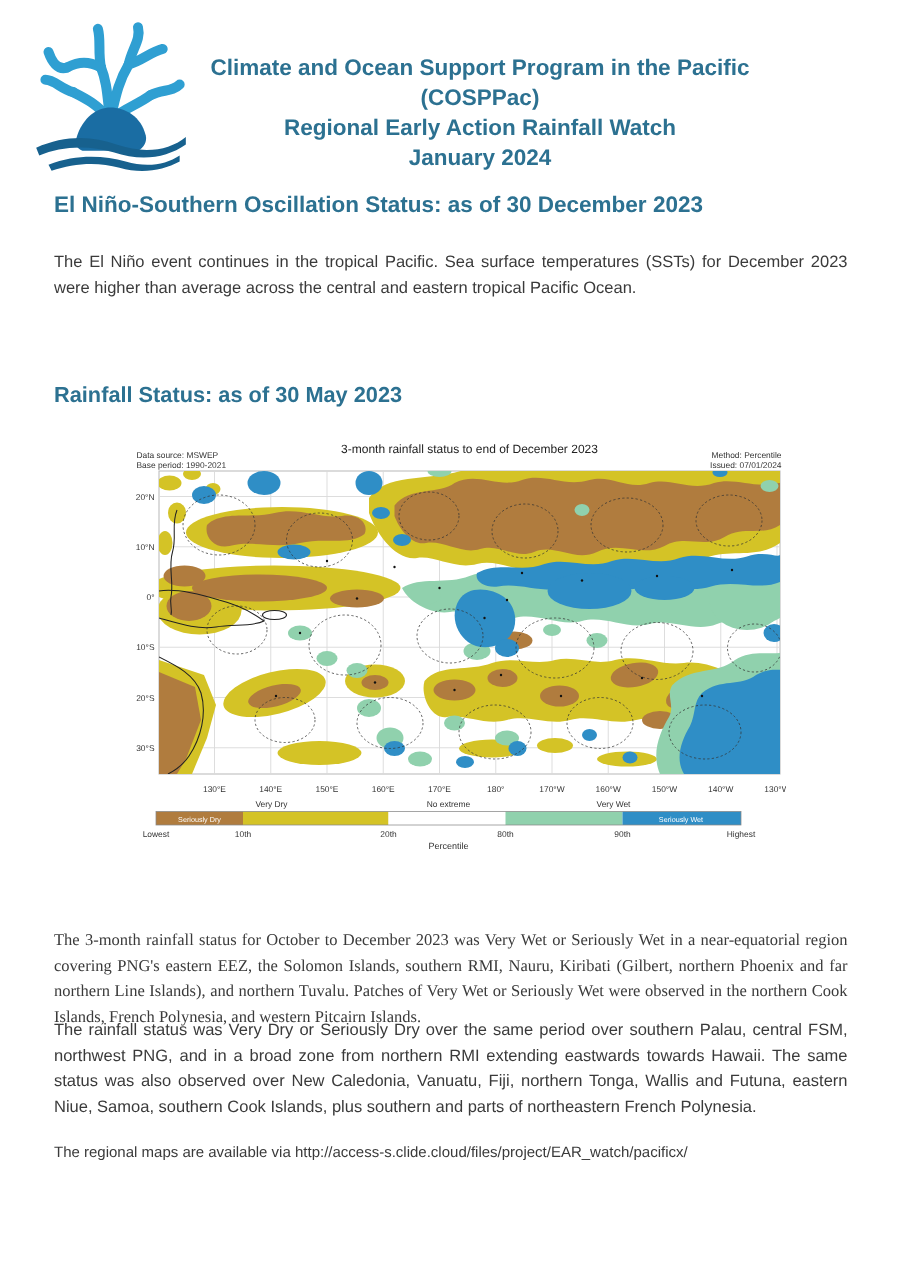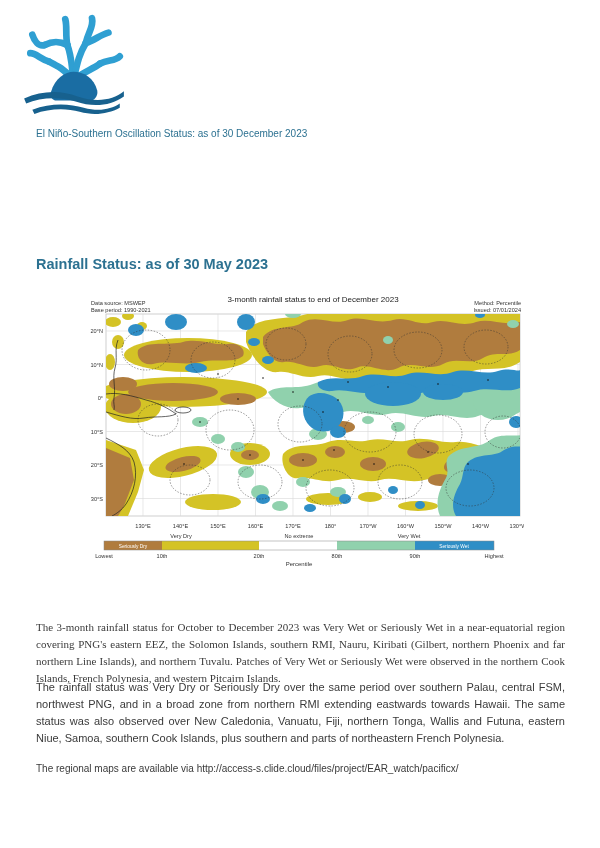--- a/index.html
+++ b/index.html
@@ -1,21 +1,21 @@
 <!DOCTYPE html>
 <html><head>
 <meta charset="utf-8">
 <style>
   html,body{margin:0;padding:0;background:#e8e8e8;}
   .page{position:relative;width:600px;height:848px;background:#ffffff;margin:0 auto;
         font-family:"Liberation Sans","DejaVu Sans",sans-serif;overflow:hidden;}
   .abs{position:absolute;}
   .title-block{left:100px;top:36px;width:440px;text-align:center;color:#2c7191;
                font-weight:bold;font-size:15px;line-height:20px;}
-  .h1{left:36px;top:128px;width:528px;color:#2c7191;font-weight:normal;font-size:10px;}
+  .h1{left:36px;top:128px;width:528px;color:#2c7191;font-weight:bold;font-size:15px;}
   .h2{left:36px;top:256px;width:528px;color:#2c7191;font-weight:bold;font-size:14.5px;}
   .body-p{width:529px;color:#3a3a3a;font-size:11px;line-height:17px;text-align:justify;}
   .p1{left:36px;top:156px;}
   .p1b{left:36px;top:190px;}
   .p2{left:36px;top:608px;font-family:Liberation Serif, serif;}
   .p3{left:36px;top:668px;}
   .url-line{left:36px;top:753px;width:529px;color:#3a3a3a;font-size:10px;}
   .map-wrap{left:88px;top:292px;width:436px;height:282px;}
   svg text{font-family:"Liberation Sans","DejaVu Sans",sans-serif;}
 </style>
@@ -38,22 +38,29 @@
       <path d="M52,68 C62,60 70,58 78,52"></path>
       <path d="M78,52 C86,48 92,50 97,45"></path>
     </g>
     <path d="M30,80 C34,66 44,60 52,60 C62,60 72,66 75,78 C76,82 74,86 70,88 L34,88 C30,86 29,84 30,80 Z" fill="#1a6da3"></path>
     <g fill="#17618e">
       <path d="M4,86 C22,78 40,78 56,84 C74,90 90,88 101,79 L101,84 C88,93 72,95 54,89 C38,84 20,85 6,91 Z"></path>
       <path d="M12,97 C30,90 48,91 62,95 C76,99 88,97 97,91 L97,95 C86,101 72,103 58,99 C44,95 28,96 14,101 Z"></path>
     </g>
   </svg>
 
+  <div class="abs title-block">
+    <div>Climate and Ocean Support Program in the Pacific</div>
+    <div>(COSPPac)</div>
+    <div>Regional Early Action Rainfall Watch</div>
+    <div>January 2024</div>
+  </div>
 
   <div class="abs h1">El Niño-Southern Oscillation Status: as of 30 December 2023</div>
+  <p class="abs body-p p1">The El Niño event continues in the tropical Pacific. Sea surface temperatures (SSTs) for December 2023 were higher than average across the central and eastern tropical Pacific Ocean.</p>
 
   <div class="abs h2">Rainfall Status: as of 30 May 2023</div>
 
   <svg class="abs map-wrap" viewBox="0 0 436 282">
     <defs>
       <clipPath id="plotclip">
           <rect x="18" y="22" width="414" height="202"></rect>
         </clipPath>
     </defs>
 

